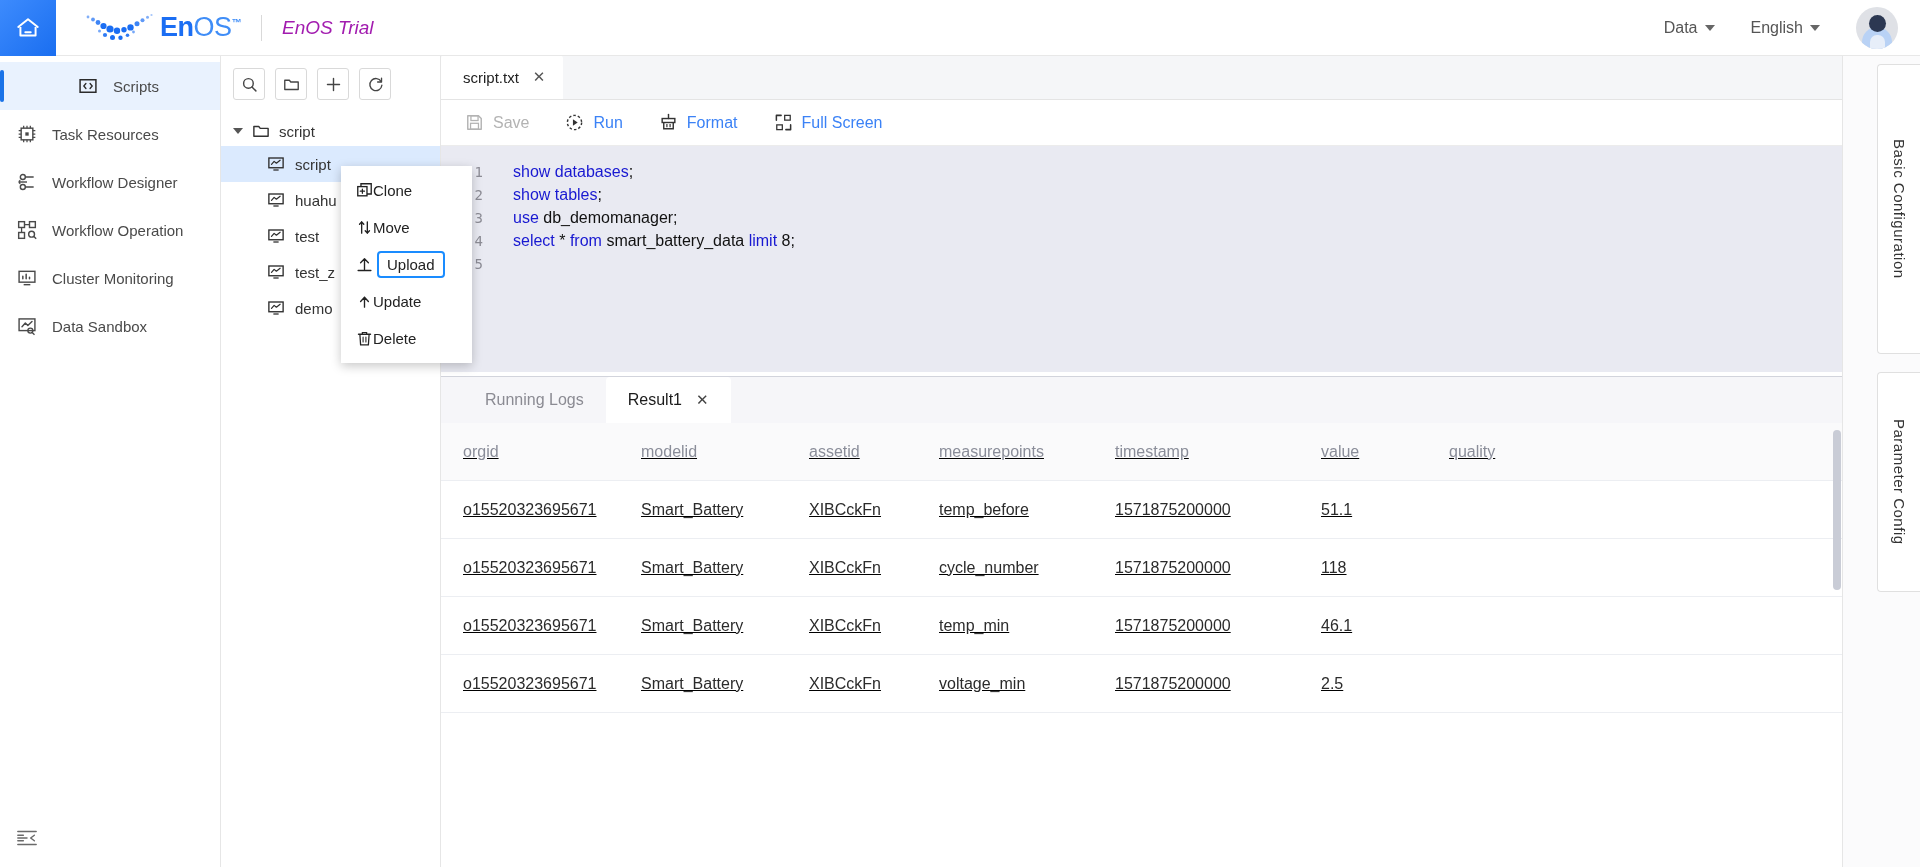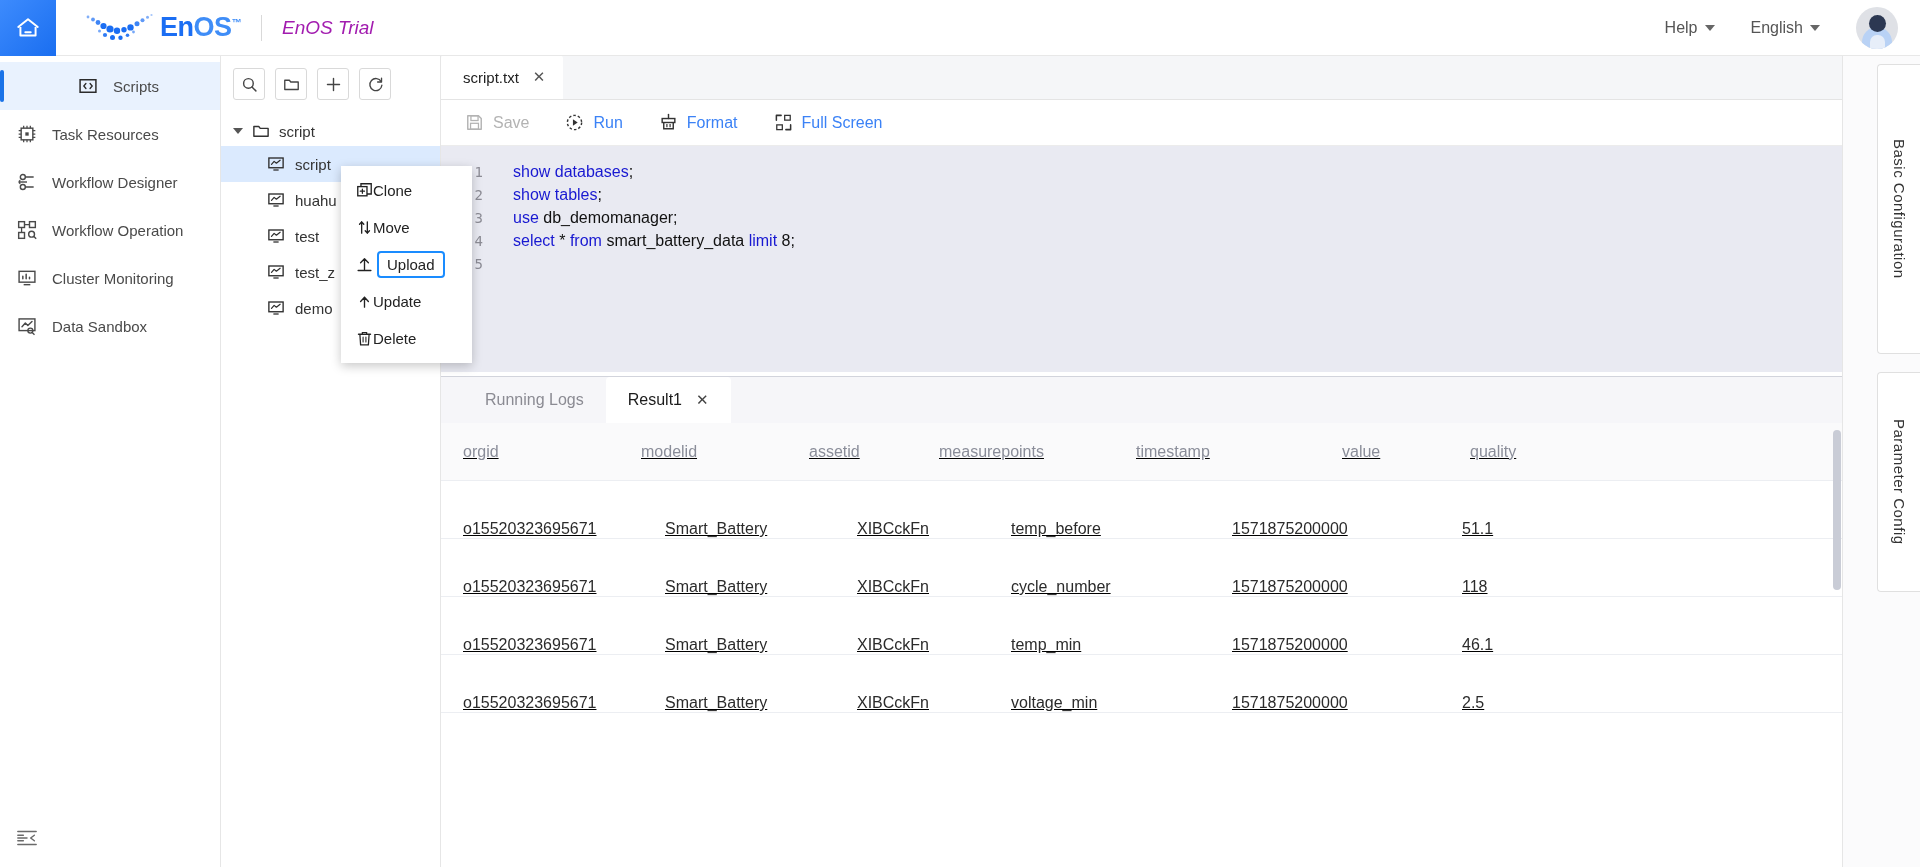--- a/index.html
+++ b/index.html
@@ -21,21 +21,21 @@
     background: linear-gradient(135deg,#3d8bfd 0%,#1a6ef0 100%);
     display:flex; align-items:center; justify-content:center; cursor:pointer;
   }
   .logo-wrap { display:flex; align-items:center; margin-left:28px; }
   .logo-dots { width:72px; height:34px; }
   .logo-text {
     font-size:27px; font-weight:bold; letter-spacing:-0.5px; margin-left:4px;
     font-family:"Liberation Sans", sans-serif;
   }
   .logo-en { color:#1b6ef3; }
-  .logo-os { color:#3f8df7; font-weight:bold; }
+  .logo-os { color:#3f8df7; font-weight:normal; }
   .logo-tm { font-size:10px; color:#3f8df7; vertical-align:super; }
   .vdivider { width:1px; height:26px; background:#d9d9d9; margin:0 20px; }
   .trial-title { font-size:19px; color:#a21caf;font-style:italic; }
   .top-right { margin-left:auto; display:flex; align-items:center; padding-right:22px; }
   .top-link {
     font-size:16px; color:#555; margin-right:36px; cursor:pointer;
     display:flex; align-items:center;
   }
   .caret { display:inline-block; margin-left:7px;
     border-left:5px solid transparent; border-right:5px solid transparent;
@@ -133,24 +133,24 @@
     padding-left:22px; }
   .res-tab { height:46px; display:flex; align-items:center; padding:0 22px;
     font-size:16px; color:#8b8b93; cursor:pointer; }
   .res-tab.active { background:#fff; color:#1b1b1b;
     border-top-left-radius:4px; border-top-right-radius:4px; }
   .res-tab .rx { margin-left:14px; font-size:15px; color:#444; }
   .tbl { width:100%;text-decoration:underline; }
   .tbl-head { display:flex; height:58px; align-items:center; background:#fafafb;
     border-bottom:1px solid #eceef2; }
   .tbl-head .c { font-size:16px; color:#8a8d99; }
-  .tbl-row { display:flex; height:58px; align-items:flex-end;
-    border-bottom:1px solid #eceef2; font-size:16px; color:#2b2b2b;gap:24px; }
+  .tbl-row { display:flex; height:58px; align-items:center;
+    border-bottom:1px solid #eceef2; font-size:16px; color:#2b2b2b; }
   .c0{flex:0 0 200px;padding-left:22px;} .c1{flex:0 0 168px;}
-  .c2{flex:0 0 130px;} .c3{flex:0 0 176px;} .c4{flex:0 0 206px;margin-left:21px;}
+  .c2{flex:0 0 130px;} .c3{flex:0 0 176px;} .c4{flex:0 0 206px;}
   .c5{flex:0 0 128px;} .c6{flex:1;}
 
   
   .right-rail { position:absolute; top:56px; right:0; width:78px; height:811px;
     background:#fbfbfc; border-left:1px solid #e6e6e6; }
   .rail-tab { width:44px; background:#fff; border:1px solid #e0e0e0;
     border-right:none; border-radius:4px 0 0 4px; margin-left:34px;
     display:flex; align-items:center; justify-content:center; cursor:pointer; }
   .rail-tab span { writing-mode:vertical-rl; font-size:15px; color:#333;
     letter-spacing:0.5px; white-space:nowrap; }
@@ -201,21 +201,21 @@
       <div class="logo-text">
         <span class="logo-en">En</span><span class="logo-os">OS</span><span class="logo-tm">™</span>
       </div>
     </div>
 
     <div class="vdivider"></div>
     <div class="trial-title">EnOS Trial</div>
 
     <div class="top-right">
       <div class="top-link">
-        <span>Help</span>
+        <span>Data</span>
         <i class="caret"></i>
       </div>
       <div class="top-link">
         <span>English</span>
         <i class="caret"></i>
       </div>
       <div class="avatar">
         <div class="av-body"></div>
         <div class="av-neck"></div>
         <div class="av-head"></div>

